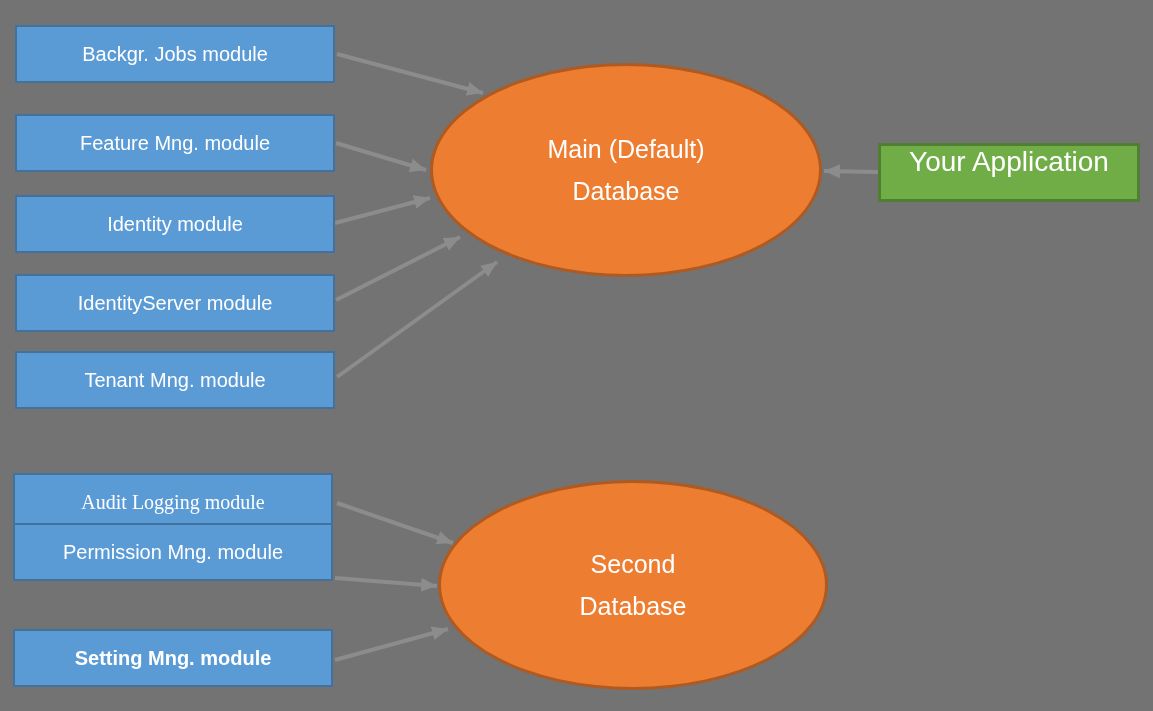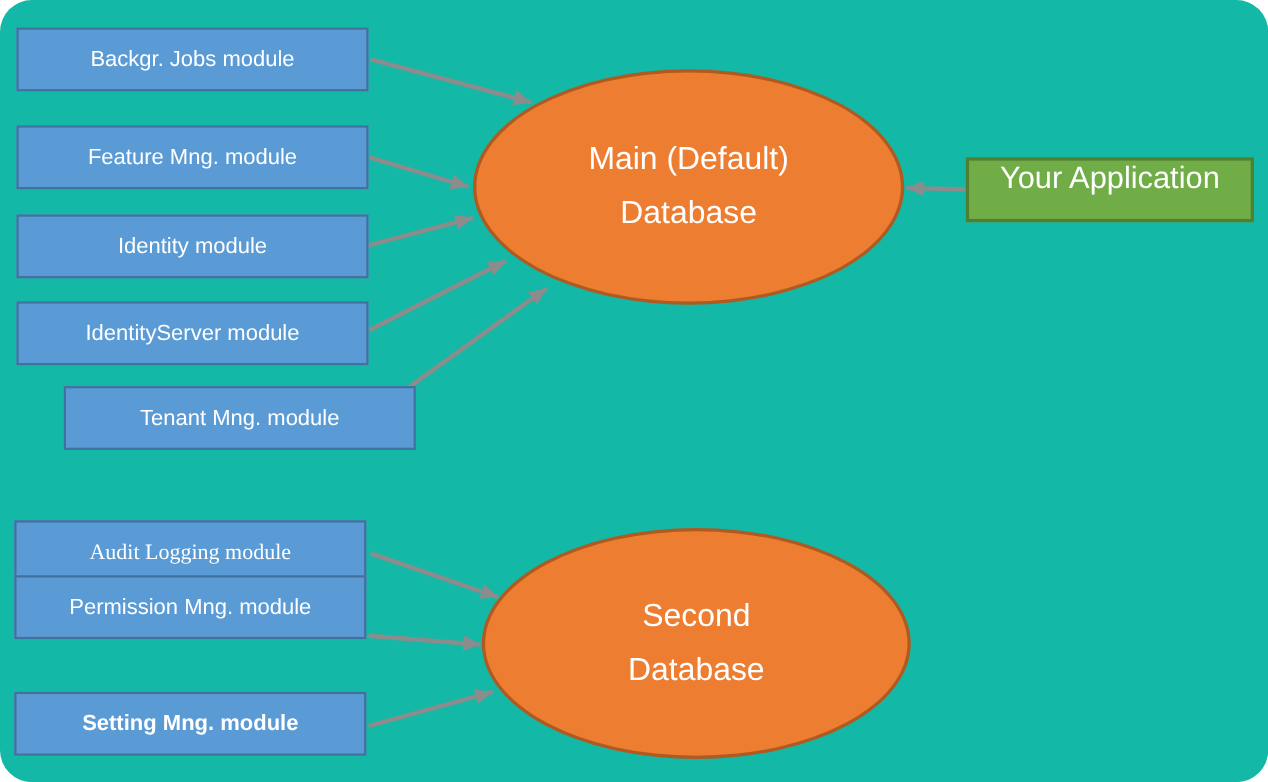--- a/index.html
+++ b/index.html
@@ -12,23 +12,22 @@
     --arrow:#8C8C8C;
     --text:#FFFFFF;
   }
   *{margin:0;padding:0;box-sizing:border-box;}
   html,body{background:#ffffff;}
   body{font-family:"Liberation Sans", sans-serif;}
   #canvas{
     position:relative;
     width:1153px;
     height:711px;
-    background:#14b8a6;
+    background:#737373;
     overflow:hidden;
-    border-radius:29px;
   }
   #arrows{
     position:absolute;
     left:0;top:0;
     width:1153px;height:711px;
     pointer-events:none;
   }
   .arrow-line{
     stroke:var(--arrow);
     stroke-width:4;
@@ -51,21 +50,21 @@
   .db-ellipse{
     position:absolute;
     background:var(--database-fill);
     border:3px solid var(--database-border);
     border-radius:50%;
     display:flex;
     flex-direction:column;
     align-items:center;
     justify-content:center;
     color:var(--text);
-    font-size:29px;
+    font-size:25px;
     line-height:1.7;
     text-align:center;
   }
   .app-box{
     position:absolute;
     left:878px;
     top:143px;
     width:262px;
     height:59px;
     background:var(--application-fill);
@@ -104,21 +103,21 @@
   </div>
   <div class="module-box" style="left:15px; top:114px;text-align:center;">
     <span>Feature Mng. module</span>
   </div>
   <div class="module-box" style="left:15px; top:274px;">
     <span>IdentityServer module</span>
   </div>
   <div class="module-box" style="left:15px; top:195px;">
     <span>Identity module</span>
   </div>
-  <div class="module-box" style="left:15px; top:351px;margin-left:43px;">
+  <div class="module-box" style="left:15px; top:351px;">
     <span>Tenant Mng. module</span>
   </div>
 
   <div class="module-box" style="left:13px; top:473px;font-family:Liberation Serif, serif;">
     <span>Audit Logging module</span>
   </div>
   <div class="module-box" style="left:13px; top:523px;">
     <span>Permission Mng. module</span>
   </div>
   <div class="module-box" style="left:13px; top:629px;font-weight:bold;">

